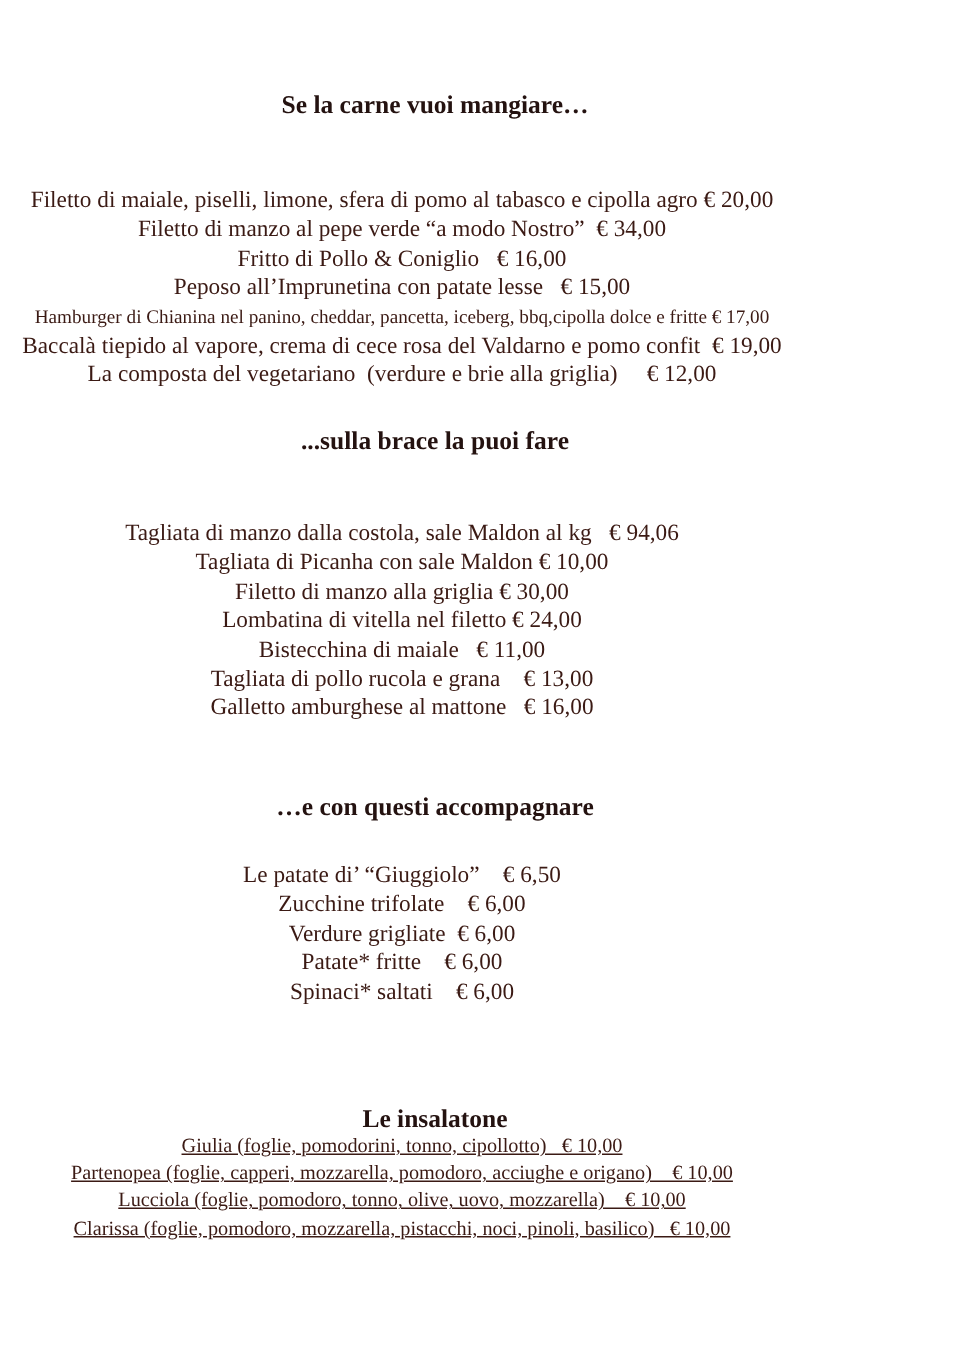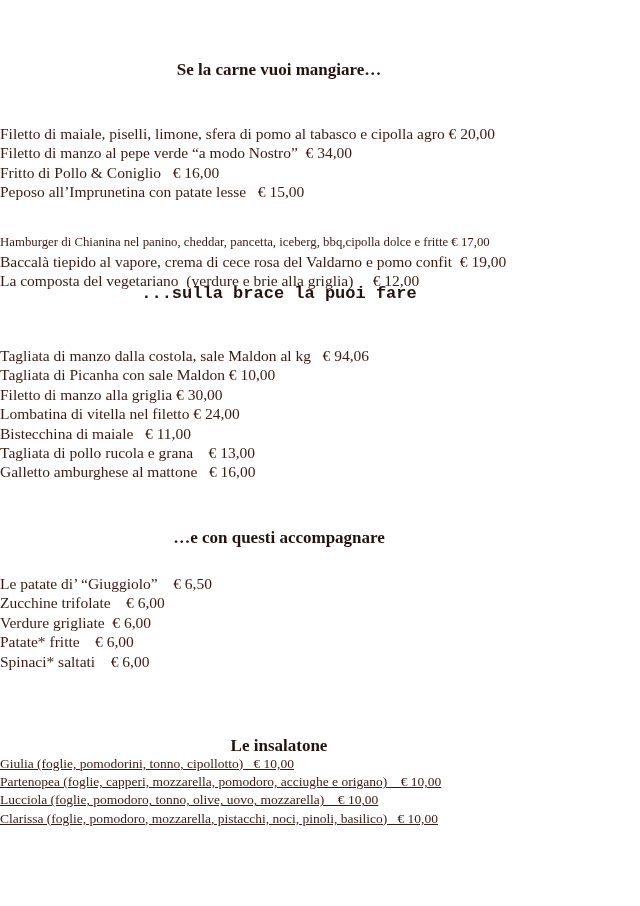--- a/index.html
+++ b/index.html
@@ -1,42 +1,42 @@
 <!DOCTYPE html>
 <html><head>
 <meta charset="utf-8">
 <style>
   html, body { margin:0; padding:0; background:#ffffff; }
   body { width:640px; height:906px; position:relative; overflow:hidden;
          font-family:"Liberation Serif", "DejaVu Serif", serif; color:#3b1a14; }
-  .h { position:absolute; left:1px; width:556px; text-align:center; font-weight:bold;
+  .h { position:absolute; left:12px; width:556px; text-align:center; font-weight:bold;
        font-size:17px; color:#241210; }
-  .list { position:absolute; left:0; width:536px; }
+  .list { position:absolute; left:0; width:536px; text-align:center; }
   .list div { white-space:pre; }
   .l16 { font-size:15.5px; line-height:19.4px; }
-  .small { font-size:12.8px;margin-top:31px; }
+  .small { font-size:12.8px; }
   .sal { font-size:13.5px; line-height:18.2px; }
 </style>
 </head>
 <body>
 
 <div>
 
   <div class="h" style="top:60px;">Se la carne vuoi mangiare…</div>
   <div class="list l16" style="top:124px;">
     <div>Filetto di maiale, piselli, limone, sfera di pomo al tabasco e cipolla agro € 20,00</div>
     <div>Filetto di manzo al pepe verde “a modo Nostro”  € 34,00</div>
     <div>Fritto di Pollo &amp; Coniglio   € 16,00</div>
     <div>Peposo all’Imprunetina con patate lesse   € 15,00</div>
     <div class="small">Hamburger di Chianina nel panino, cheddar, pancetta, iceberg, bbq,cipolla dolce e fritte € 17,00</div>
     <div>Baccalà tiepido al vapore, crema di cece rosa del Valdarno e pomo confit  € 19,00</div>
     <div>La composta del vegetariano  (verdure e brie alla griglia)     € 12,00</div>
   </div>
 
-  <div class="h" style="top:284px;font-family:Liberation Mono, monospace;">...sulla brace la puoi fare</div>
+  <div class="h" style="top:284px;">...sulla brace la puoi fare</div>
   <div class="list l16" style="top:346px;">
     <div>Tagliata di manzo dalla costola, sale Maldon al kg   € 94,06</div>
     <div>Tagliata di Picanha con sale Maldon € 10,00</div>
     <div>Filetto di manzo alla griglia € 30,00</div>
     <div>Lombatina di vitella nel filetto € 24,00</div>
     <div>Bistecchina di maiale   € 11,00</div>
     <div>Tagliata di pollo rucola e grana    € 13,00</div>
     <div>Galletto amburghese al mattone   € 16,00</div>
   </div>
 

